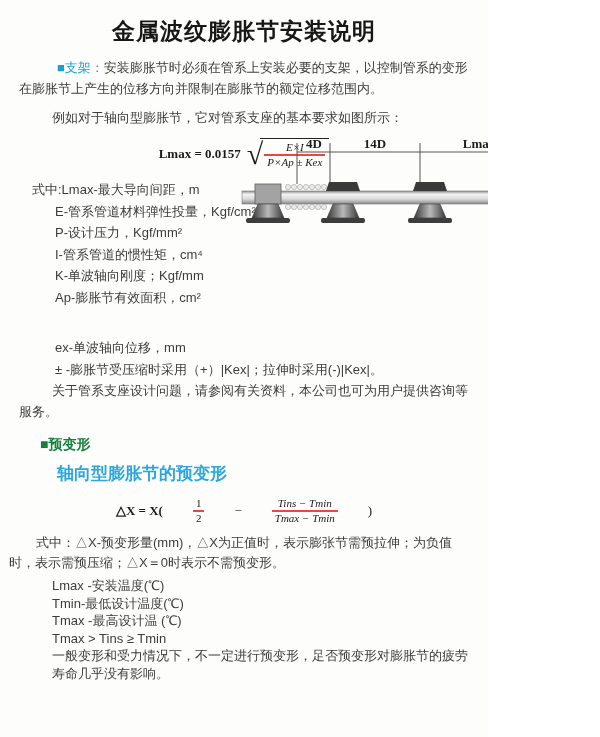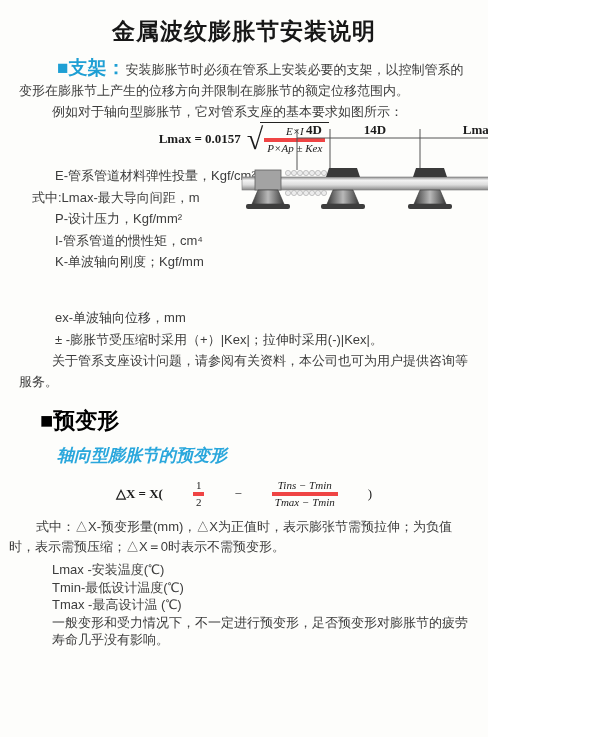--- a/index.html
+++ b/index.html
@@ -8,50 +8,50 @@
     background:#fdfdfb; color:#3c3c3c;
     font-family:"Liberation Sans", sans-serif; font-size:13px;
   }
   .title{
     margin:16px 0 0 0; text-align:center; font-size:23px; font-weight:bold;
     color:#171717; letter-spacing:1px;
   }
   p{margin:0;}
   .para{margin:0 16px 0 19px; line-height:21px;}
   .indent1{text-indent:38px;}
-  .indent2{text-indent:33px;}
-  .sec-label{color:#1e9fd4; font-size:19px; font-weight:bold;}
-  .sec-head{margin:14px 0 2px 40px; color:#000000; font-size:22px; font-weight:bold;}
+  .indent2{text-indent:33px;margin-top:8px;}
+  .sec-label{color:#1e9fd4; font-size:13px; font-weight:normal;}
+  .sec-head{margin:14px 0 2px 40px; color:#15803d; font-size:14px; font-weight:bold;}
   .sub-head{color:#2aa7dc; font-size:17px; font-weight:bold;}
   
   .fm{font-family:"Liberation Serif", serif; color:#1c1c1c;}
   .fm-center{display:flex; justify-content:center; align-items:center;}
   .fm b{font-weight:bold;}
   .frac{display:inline-flex; flex-direction:column; text-align:center; vertical-align:middle; font-size:11px; line-height:13px;}
-  .frac .num{border-bottom:4px solid #ef4444; padding:0 3px;}
+  .frac .num{border-bottom:2px solid #ef4444; padding:0 3px;}
   .frac .den{padding:0 3px;}
   .it{font-style:italic;}
   .root{display:inline-flex; align-items:center; margin-left:6px;}
   .rad{font-size:30px; font-weight:normal; line-height:26px; margin-right:-3px;}
   .rootbox{border-top:1.5px solid #222; padding:2px 4px 0 4px;}
   
   .defs-zone{position:relative; margin-top:10px; height:142px;}
   .defs{margin-left:32px; line-height:21.5px;}
   .defs .d-item{padding-left:23px;}
   .defs .d-item.first{padding-left:0;}
-  .def-extra{margin-left:32px; line-height:21.5px;}
+  .def-extra{margin-left:32px; line-height:21.5px;margin-top:16px;}
   .def-extra .d-item{padding-left:23px;}
   .note-line{margin:0 16px 12px 19px; text-indent:33px; line-height:21px;}
   .diagram{position:absolute; left:240px; top:-45px; width:360px; height:100px;}
   .para2{margin:3px 15px 0 19px; line-height:19.5px; text-indent:33px;}
   .desc{margin:8px 15px 0 9px; line-height:20px; text-indent:27px;}
   .lines{margin:4px 15px 0 19px; line-height:17.6px;}
   .lines .l-item{padding-left:33px;}
-  .sub1{margin:8px 0 12px 57px;font-style:italic;}
-  .fm1{margin-top:0;}
+  .sub1{margin:8px 0 12px 57px;}
+  .fm1{margin-top:10px;}
   .fm2{margin-top:12px;gap:28px;}
 </style>
 </head>
 <body>
 
 <div class="page">
 
   <h1 class="title">金属波纹膨胀节安装说明</h1>
 
   <p class="para indent1" style="margin-top:10px;"><span class="sec-label">■支架：</span><span>安装膨胀节时必须在管系上安装必要的支架，以控制管系的变形在膨胀节上产生的位移方向并限制在膨胀节的额定位移范围内。</span></p>
@@ -66,25 +66,26 @@
         <span class="frac it">
           <span class="num">E×I</span>
           <span class="den">P×Ap ± Kex</span>
         </span>
       </span>
     </span>
   </div>
 
   <div class="defs-zone">
     <div class="defs">
+      <div class="d-item first">式中:Lmax-最大导向间距，m</div>
       <div class="d-item">E-管系管道材料弹性投量，Kgf/cm²</div>
-      <div class="d-item first">式中:Lmax-最大导向间距，m</div>
       <div class="d-item">P-设计压力，Kgf/mm²</div>
       <div class="d-item">I-管系管道的惯性矩，cm⁴</div>
       <div class="d-item">K-单波轴向刚度；Kgf/mm</div>
+      <div class="d-item">Ap-膨胀节有效面积，cm²</div>
     </div>
 
     <svg class="diagram" viewBox="0 0 360 100" xmlns="http://www.w3.org/2000/svg">
       <defs>
         <linearGradient id="pipeGrad" x1="0" y1="0" x2="0" y2="1">
           <stop offset="0" stop-color="#8f8f8f"></stop>
           <stop offset="0.25" stop-color="#f3f3f3"></stop>
           <stop offset="0.6" stop-color="#dcdcdc"></stop>
           <stop offset="1" stop-color="#8a8a8a"></stop>
         </linearGradient>
@@ -176,16 +177,17 @@
     </span>
     <span>)</span>
   </div>
 
   <p class="desc">式中：△X-预变形量(mm)，△X为正值时，表示膨张节需预拉伸；为负值时，表示需预压缩；△X＝0时表示不需预变形。</p>
 
   <div class="lines">
     <div class="l-item">Lmax -安装温度(℃)</div>
     <div class="l-item">Tmin-最低设计温度(℃)</div>
     <div class="l-item">Tmax -最高设计温 (℃)</div>
+    <div class="l-item">Tmax &gt; Tins ≥ Tmin</div>
     <div class="l-item">一般变形和受力情况下，不一定进行预变形，足否预变形对膨胀节的疲劳寿命几乎没有影响。</div>
   </div>
 
 </div>
 
 </body></html>

